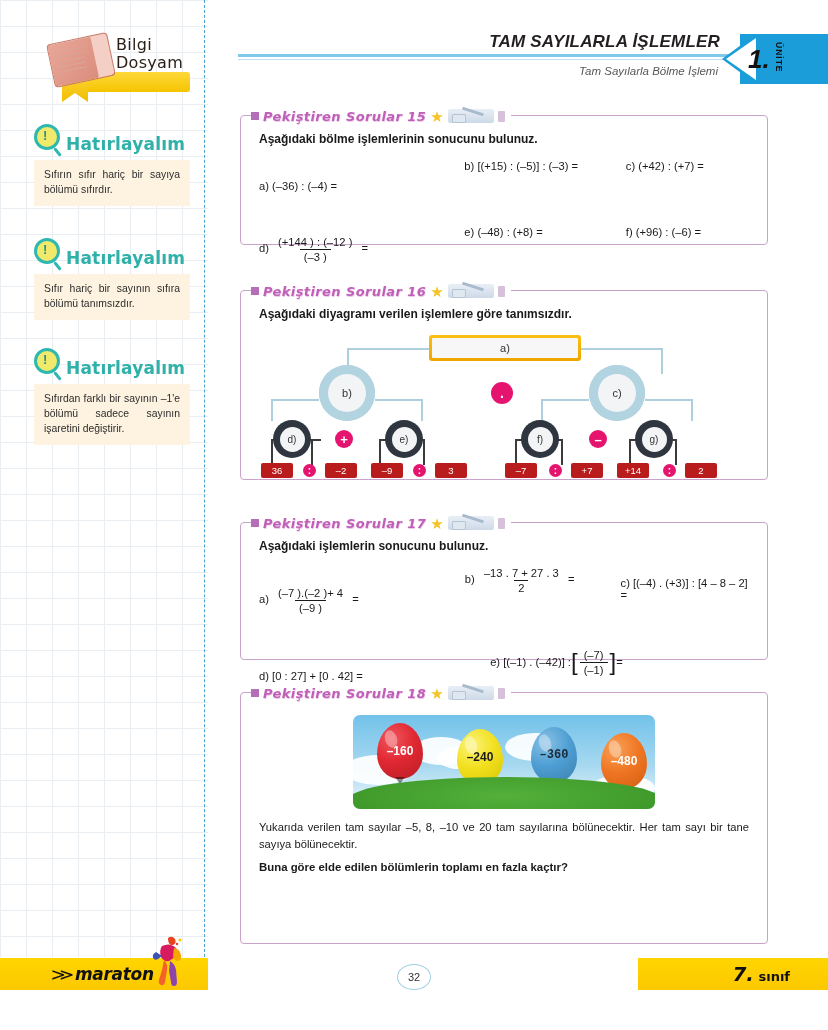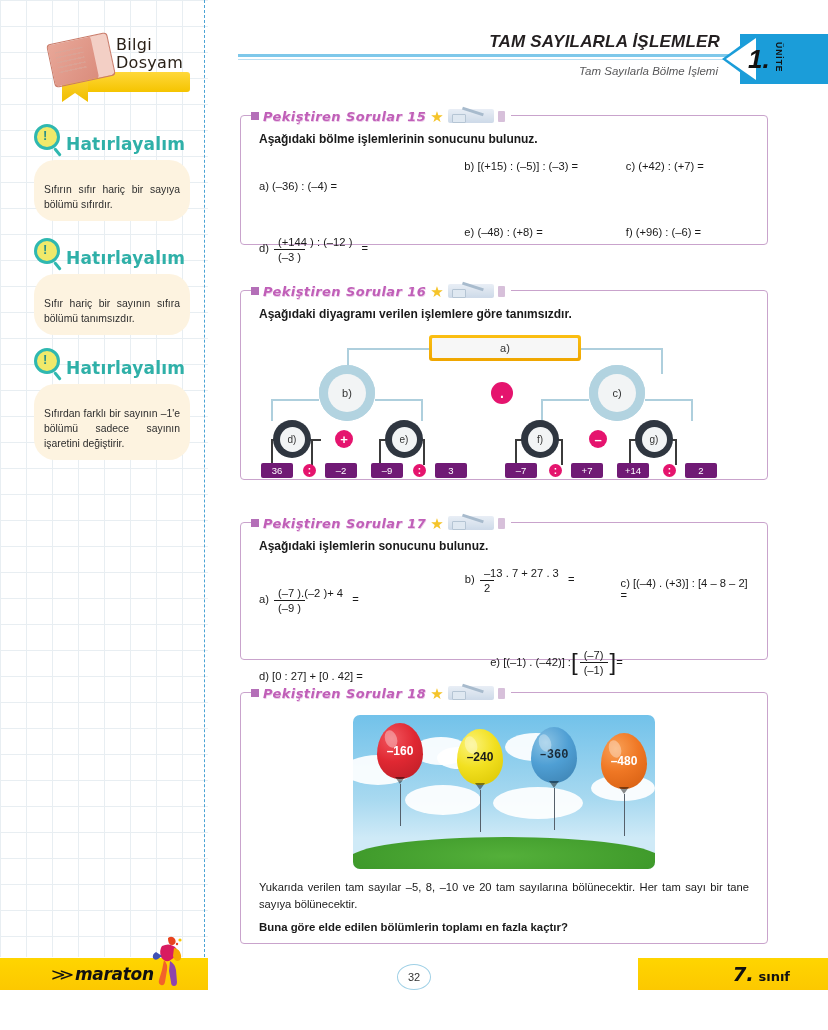--- a/index.html
+++ b/index.html
@@ -117,26 +117,25 @@
     position: absolute;
     left: 32px; top: 0px;
     font-family: "DejaVu Sans", sans-serif;
     font-size: 17px;
     font-weight: bold;
     color: #2fb0a8;
     letter-spacing: .2px;
   }
   .note-body {
     background: #fdf3e0;
-    padding: 22px 10px 9px 10px;
+    padding: 7px 10px 9px 10px;
     font-size: 10.4px;
     color: #2d2d2d;
     line-height: 15px;
     text-align: justify;
-    border-radius: 21px;
   }
 
   
   .page-header {
     position: absolute;
     left: 238px; top: 32px;
     width: 590px; height: 56px;
   }
   .hdr-rule1 {
     position: absolute; left: 0; top: 22px;
@@ -280,21 +279,21 @@
     font-size: 11.2px;
     color: #1a1a1a;
   }
   .c1 { width: 250px; margin-top: 20px; }
   .c2 { width: 160px; }
   .c3 { width: 180px; }
 
   .frac {
     display: inline-flex;
     flex-direction: column;
-    align-items: flex-start;
+    align-items: center;
     vertical-align: middle;
     margin: 0 2px;
   }
   .frac .num { padding: 0 4px 1px 4px; }
   .frac .den { border-top: 1.2px solid #1a1a1a; padding: 1px 4px 0 4px; }
 
   .brk {
     display: inline-flex;
     align-items: center;
     vertical-align: middle;
@@ -364,33 +363,33 @@
     display: flex; align-items: center; justify-content: center;
     font-weight: bold;
   }
   .pdot-lg { width: 22px; height: 22px; font-size: 14px; }
   .pdot-md { width: 18px; height: 18px; font-size: 13px; }
   .pdot-sm { width: 13px; height: 13px; font-size: 10px; }
 
   .gbox {
     position: absolute;
     height: 15px;
-    background: #701a75;
+    background: #b91c1c;
     border-radius: 2px;
     color: #fff;
     font-size: 9.5px;
     display: flex; align-items: center; justify-content: center;
     padding: 0 6px;
     min-width: 32px;
   }
 
   
   .scene {
     position: relative;
-    width: 302px; height: 154px;
+    width: 302px; height: 94px;
     margin: 6px auto 10px auto;
     border-radius: 7px;
     overflow: hidden;
     background: linear-gradient(to bottom,#72c2ea 0%, #a8d9f0 55%, #cfeaf7 80%);
   }
   .cloud {
     position: absolute;
     background: #ffffff;
     border-radius: 50%;
     opacity: .92;

